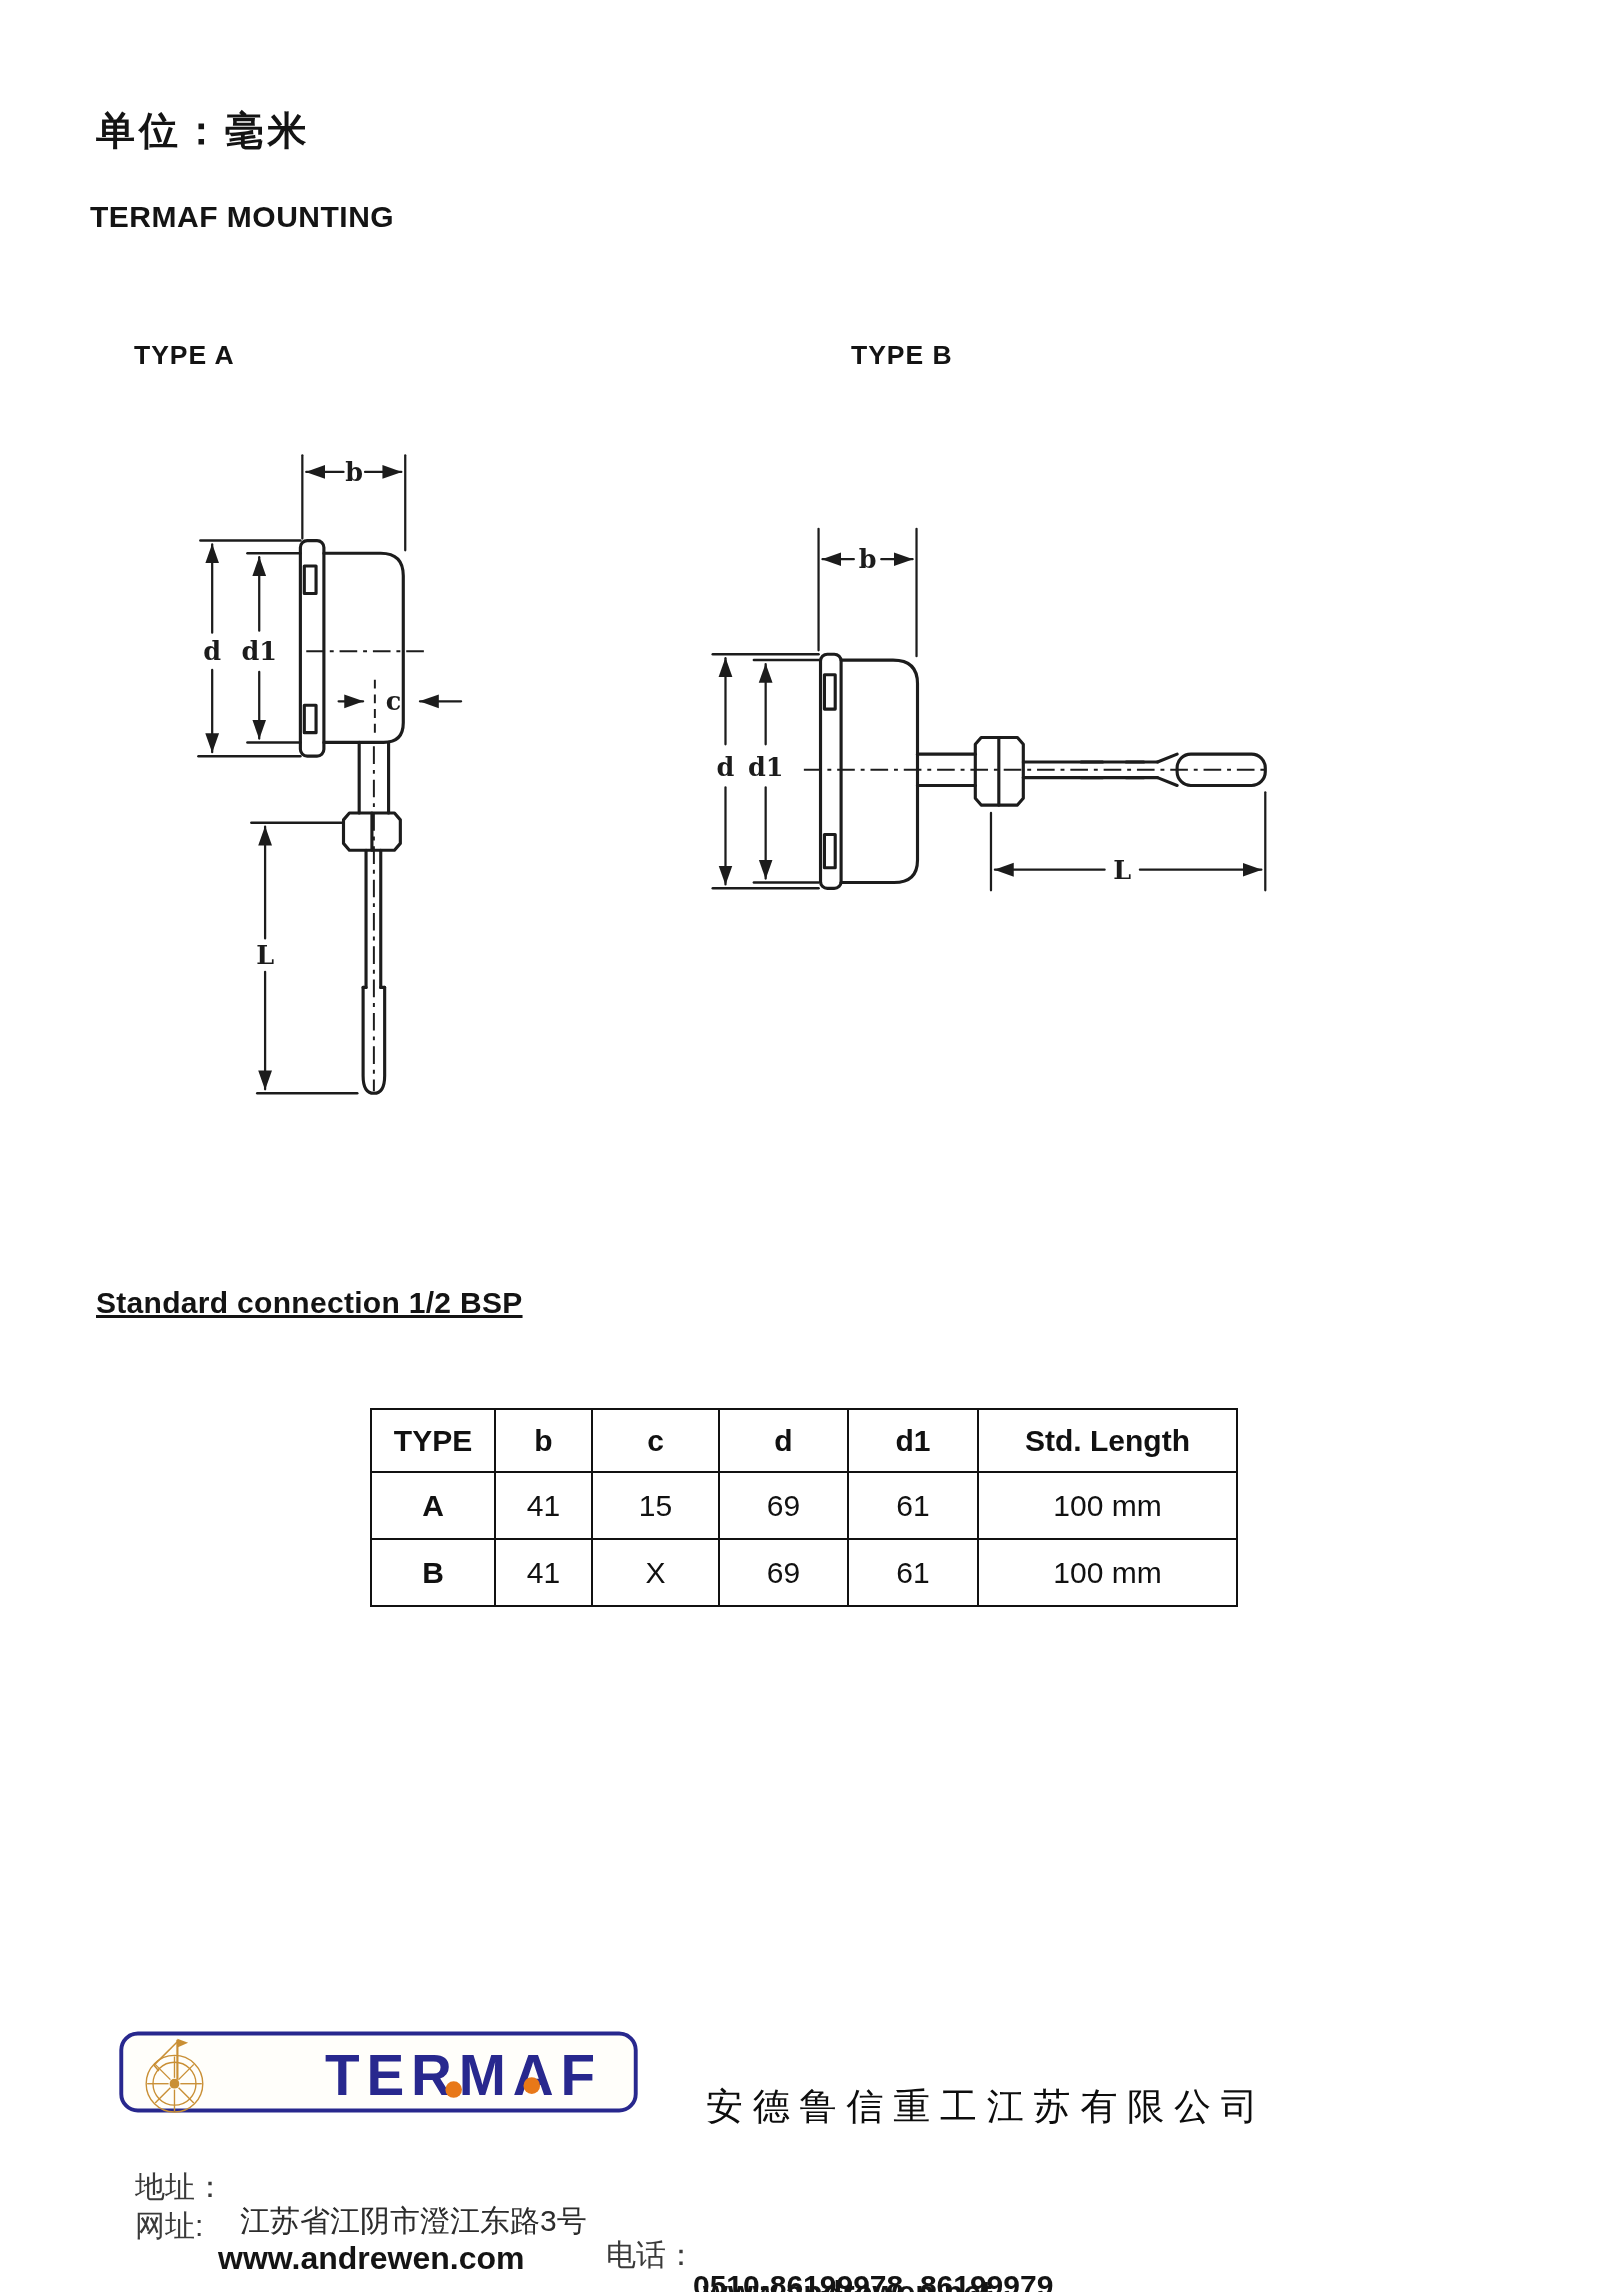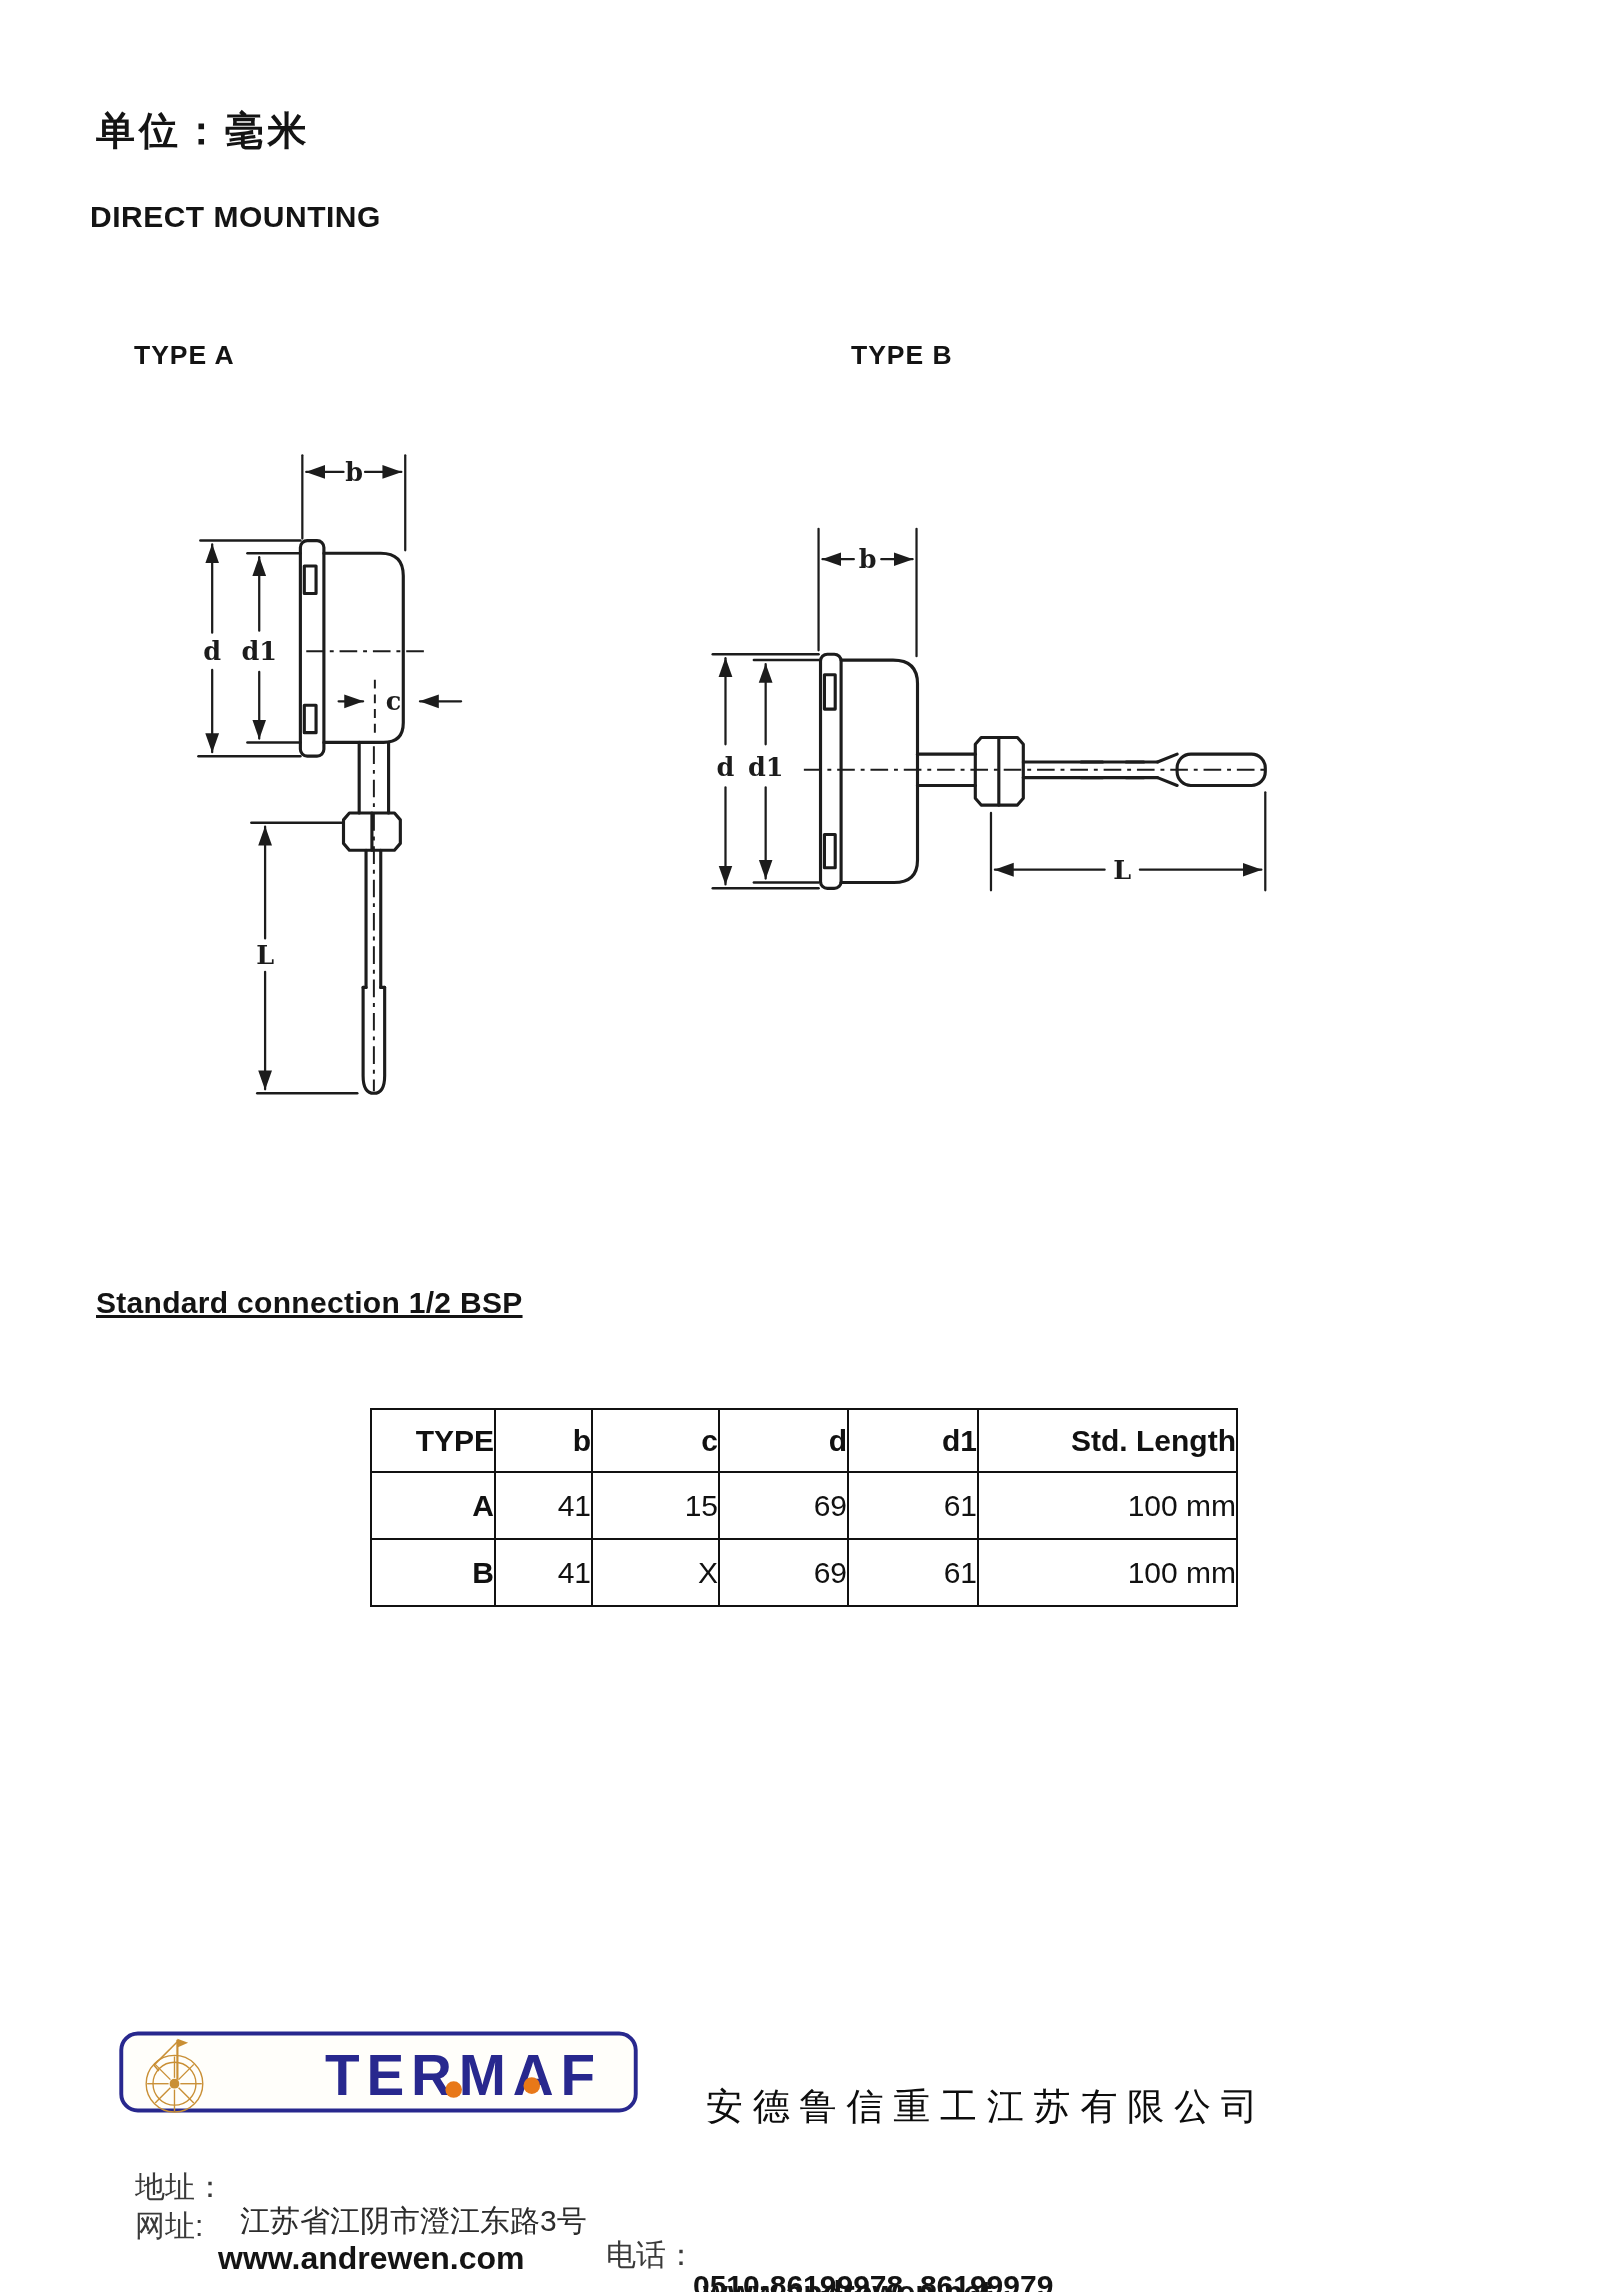--- a/index.html
+++ b/index.html
@@ -21,42 +21,42 @@
   .tick{stroke:#1c1c1c;fill:none;stroke-width:2.6;stroke-linecap:round;}
   .cline{stroke:#1c1c1c;fill:none;stroke-width:2;stroke-dasharray:18 6 4 6;}
   .cdash{stroke:#1c1c1c;fill:none;stroke-width:2;stroke-dasharray:9 6;}
   .dimtext{font-family:"DejaVu Serif",serif;font-size:26px;font-weight:bold;fill:#1c1c1c;}
 
   table.dims{
     position:absolute;left:370px;top:1408px;border-collapse:collapse;
     font-size:30px;color:#111;
   }
   table.dims td,table.dims th{
-    border:2.9px solid #111;text-align:right;vertical-align:middle;padding:0;
+    border:2.9px solid #111;text-align:center;vertical-align:middle;padding:0;
   }
   table.dims th{font-weight:bold;height:61px;}
   table.dims td{height:65px;font-weight:normal;}
   .c-type{width:122px;} .c-b{width:95px;} .c-c{width:125px;}
   .c-d{width:127px;} .c-d1{width:128px;} .c-len{width:257px;}
 
   .logo-box{left:118px;top:2031px;width:521px;height:82px;}
   .company-cn{
     left:706px;top:2082px;font-size:37px;font-weight:500;letter-spacing:9.8px;
     color:#0d0d0d;white-space:pre;
   }
   .contact{font-size:30px;color:#2c2c2c;white-space:pre;}
   .contact .lbl{font-weight:normal;color:#3a3a3a;}
   .contact .val{font-weight:bold;color:#141414;}
   .contact .valcn{font-weight:normal;color:#2c2c2c;margin-left:17px;}
 </style>
 </head>
 <body>
 
 <div class="abs h-unit">单位：毫米</div>
-<div class="abs h-title">DIRECT MOUNTING</div>
+<div class="abs h-title">TERMAF MOUNTING</div>
 <div class="abs type-label h-typea">TYPE A</div>
 <div class="abs type-label h-typeb">TYPE B</div>
 <div class="abs h-sub">Standard connection 1/2 BSP</div>
 
 <svg class="diagram" style="left:118px;top:421px;" width="353" height="686" viewBox="0 0 360 700">
   <defs>
     <marker id="arrA" viewBox="0 0 10 10" refX="9.3" refY="5" markerWidth="9" markerHeight="9" orient="auto-start-reverse">
       <path d="M0 1.6 L9.6 5 L0 8.4 Z" fill="#1c1c1c"></path>
     </marker>
   </defs>

